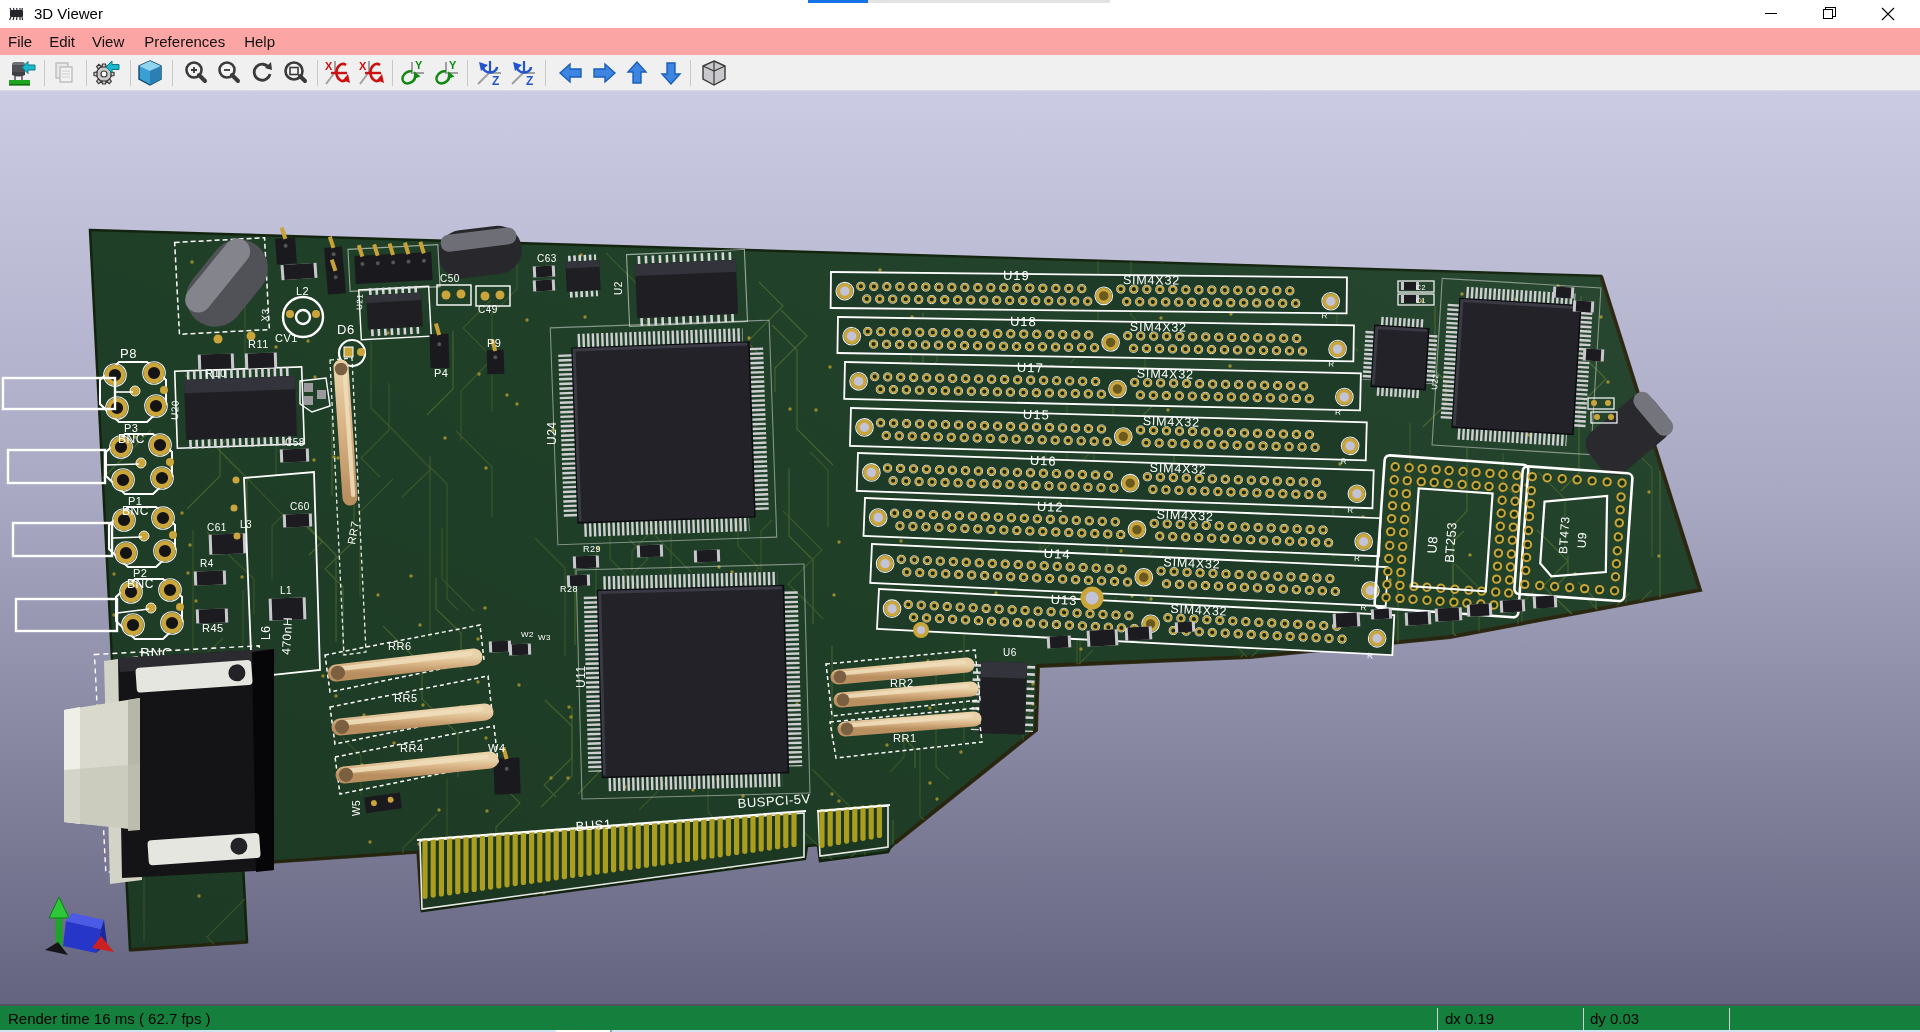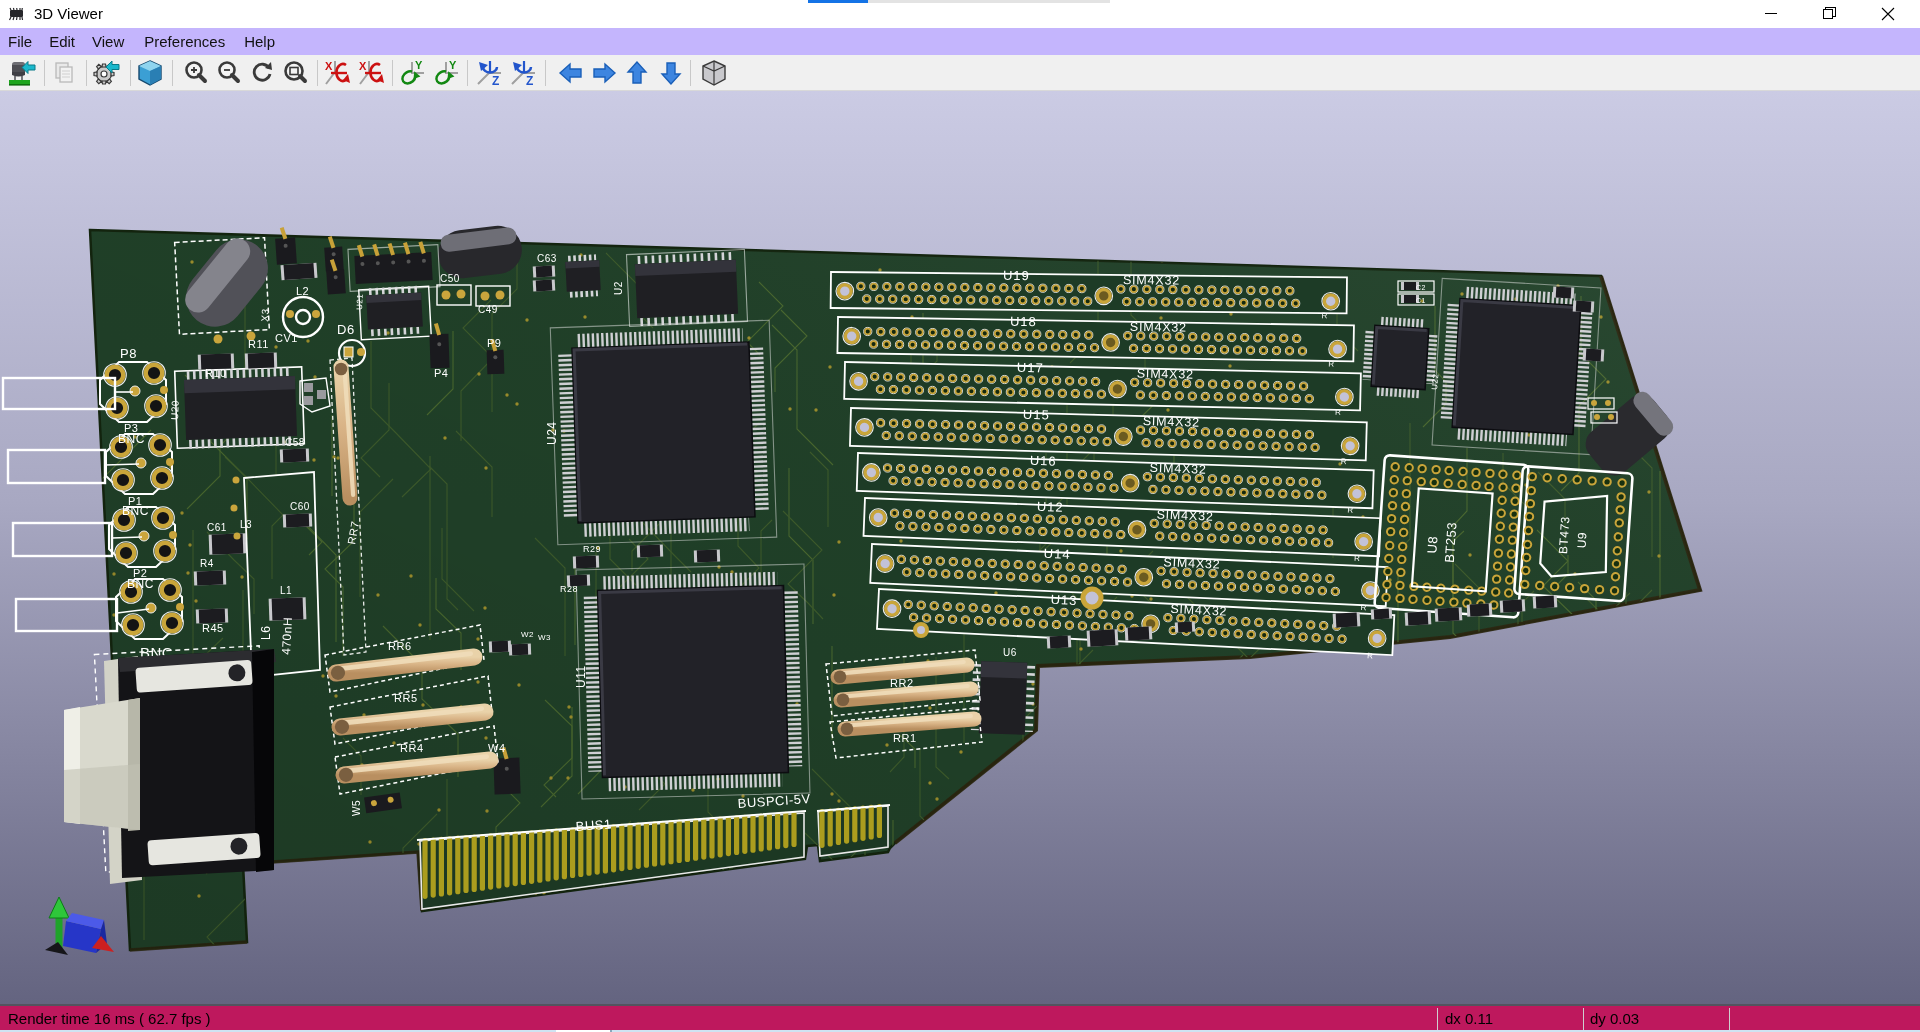--- a/index.html
+++ b/index.html
@@ -1,24 +1,24 @@
 <!DOCTYPE html>
 <html><head><meta charset="utf-8">
 <style>
 * { margin:0; padding:0; box-sizing:border-box; }
 html,body { width:1920px; height:1032px; overflow:hidden; font-family:"Liberation Sans", sans-serif; background:#fff; }
 .titlebar { position:absolute; left:0; top:0; width:1920px; height:28px; background:#ffffff; }
 .title-txt { position:absolute; left:34px; top:5px; font-size:15px; color:#000; }
-.menubar { position:absolute; left:0; top:28px; width:1920px; height:27px; background:#c4b5fd; }
+.menubar { position:absolute; left:0; top:28px; width:1920px; height:27px; background:#fca5a5; }
 .menubar span { display:inline-block; margin-top:5px; font-size:15px; color:#111; }
 .toolbar { position:absolute; left:0; top:55px; width:1920px; height:36px; background:#f0f0f0; border-bottom:1px solid #d8d8d8; }
 .tb-sep { position:absolute; top:5px; width:1px; height:26px; background:#c8c8c8; }
 .icon { position:absolute; top:4px; width:28px; height:28px; }
 .viewport { position:absolute; left:0; top:0; width:1920px; height:1032px; }
-.statusbar { position:absolute; left:0; top:1004px; width:1920px; height:26px; background:#be185d; border-top:2px solid #53535f; font-size:15px; color:#000; }
+.statusbar { position:absolute; left:0; top:1004px; width:1920px; height:26px; background:#15803d; border-top:2px solid #53535f; font-size:15px; color:#000; }
 .statusbar .cell { position:absolute; top:4px; }
 .sb-sep { position:absolute; top:2px; width:1px; height:22px; background:#cfcfcf; }
 .taskstrip { position:absolute; left:0; top:1030px; width:1920px; height:2px; background:#cfe3f2; }
 .prog-track { position:absolute; left:808px; top:0; width:302px; height:3px; background:#e3e3e3; }
 .prog-fill { position:absolute; left:808px; top:0; width:60px; height:3px; background:#1473e6; }
 </style></head>
 <body>
 <svg class="viewport" viewBox="0 0 1920 1032" width="1920" height="1032">
     <defs>
 <linearGradient id="bggrad" x1="0" y1="0" x2="0" y2="1">
@@ -2318,20 +2318,20 @@
     <div class="tb-sep" style="left:172px"></div>
     <div class="tb-sep" style="left:317px"></div>
     <div class="tb-sep" style="left:392px"></div>
     <div class="tb-sep" style="left:467px"></div>
     <div class="tb-sep" style="left:545px"></div>
     <div class="tb-sep" style="left:690px"></div>
 </div>
 <div class="statusbar">
  <div class="cell" style="left:8px">Render time 16 ms ( 62.7 fps )</div>
  <div class="sb-sep" style="left:1437px"></div>
- <div class="cell" style="left:1445px">dx 0.11</div>
+ <div class="cell" style="left:1445px">dx 0.19</div>
  <div class="sb-sep" style="left:1583px"></div>
  <div class="cell" style="left:1590px">dy 0.03</div>
  <div class="sb-sep" style="left:1729px"></div>
 </div>
 <div class="taskstrip">
     <div style="position:absolute;left:556px;top:0;width:54px;height:2px;background:#ffffff"></div>
     <div style="position:absolute;left:610px;top:0;width:2px;height:2px;background:#8aa8bc"></div>
   </div>
 </body></html>

